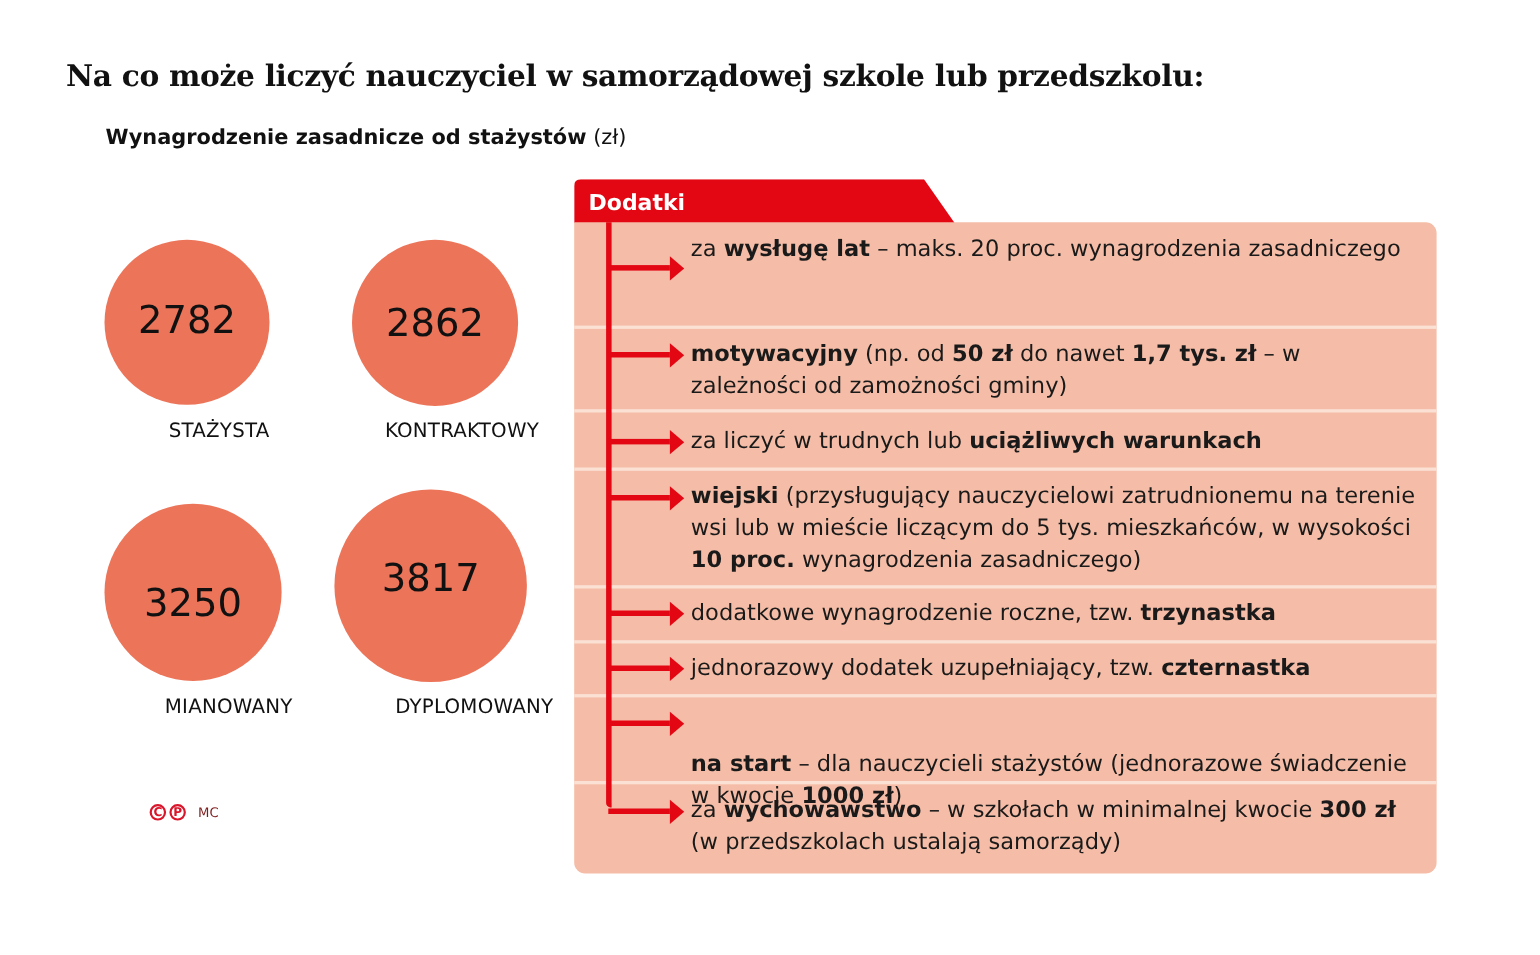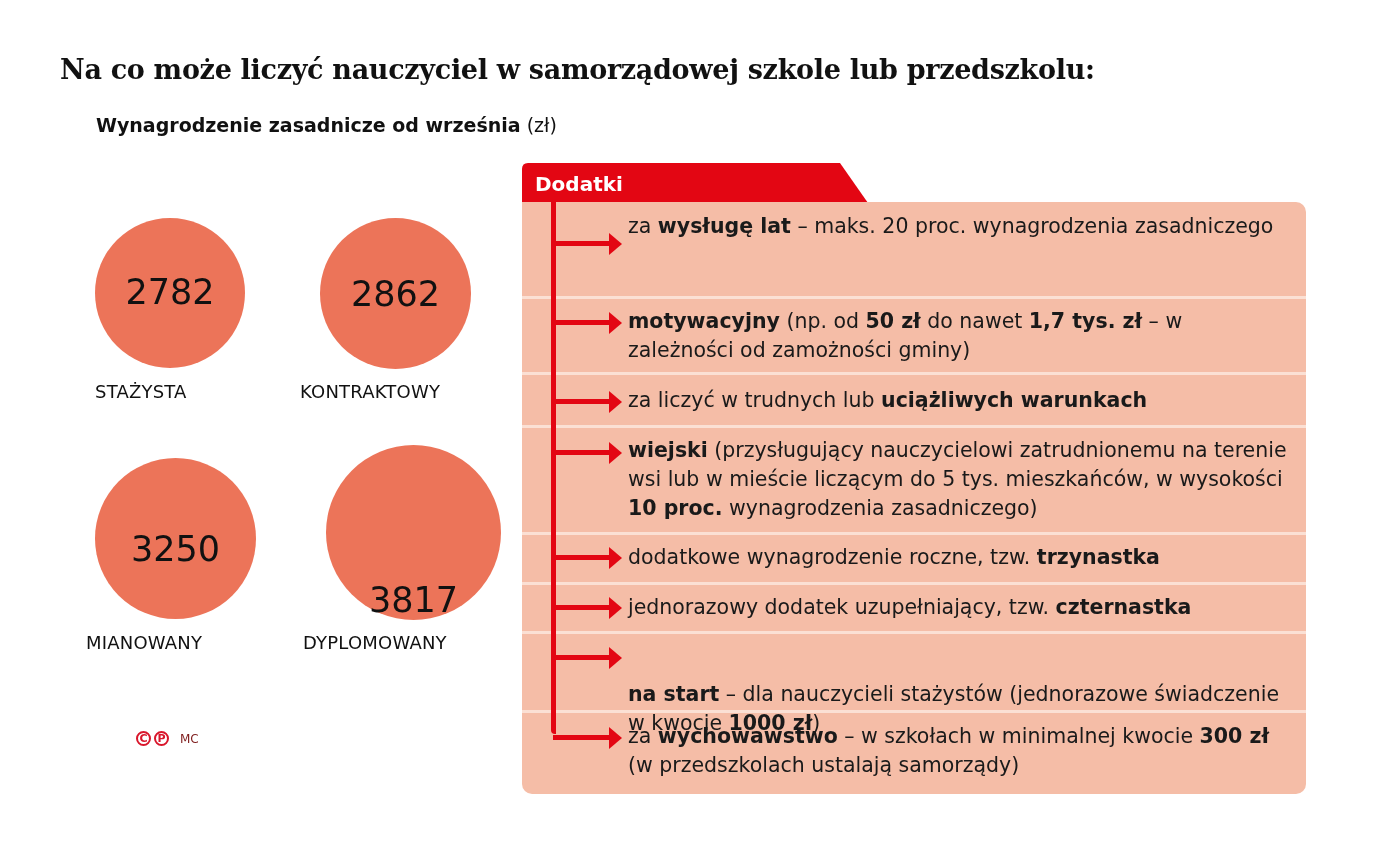--- a/index.html
+++ b/index.html
@@ -4,21 +4,21 @@
 <style>
   html, body { margin: 0; padding: 0; background: #ffffff; }
   body { width: 1400px; height: 868px; position: relative; overflow: hidden; font-family: "DejaVu Sans", sans-serif; color: #111; }
   .title { position: absolute; left: 60px; top: 54px; font-family: "DejaVu Serif", serif; font-weight: bold; font-size: 27px; letter-spacing: -0.3px; color: #111; white-space: nowrap; }
   .subtitle { position: absolute; left: 96px; top: 114px; font-size: 19px; white-space: nowrap; }
   .subtitle b { font-weight: bold; }
   .subtitle .unit { font-weight: normal; }
 
   .circle { position: absolute; border-radius: 50%; background: #ec7459; display: flex; align-items: center; justify-content: center; font-family: "DejaVu Sans", sans-serif; color: #111; }
   .circle span { font-size: 35px; }
-  .clabel { position: absolute; font-size: 18px; text-align: left; white-space: nowrap; letter-spacing: 0.2px; }
+  .clabel { position: absolute; font-size: 18px; text-align: right; white-space: nowrap; letter-spacing: 0.2px; }
 
   .copyright { position: absolute; left: 136px; top: 731px; display: flex; align-items: center; gap: 3px; }
   .cp-ic { width: 15px; height: 15px; border: 2px solid #d9162b; border-radius: 50%; color: #d9162b; font-size: 11px; font-weight: bold; display: flex; align-items: center; justify-content: center; box-sizing: border-box; line-height: 1; }
   .cp-txt { font-size: 12px; margin-left: 8px; color: #7f1d1d; }
 
   .panel { position: absolute; left: 522px; top: 202px; width: 784px; height: 592px; background: #f5bda7; border-radius: 0 10px 10px 10px; }
   .tab { position: absolute; left: 522px; top: 163px; height: 40px; width: 346px; }
   .tab svg { position: absolute; left: 0; top: 0; }
   .tab-label { position: absolute; left: 13px; top: 9px; color: #fff; font-weight: bold; font-size: 20px; }
 
@@ -26,38 +26,38 @@
   .sep { position: absolute; left: 522px; width: 784px; height: 3px; background: #fbe0d4; }
   .branch { position: absolute; left: 553px; height: 5px; background: #e30613; width: 56px; }
   .arrowhead { position: absolute; width: 0; height: 0; border-top: 11px solid transparent; border-bottom: 11px solid transparent; border-left: 13px solid #e30613; }
   .txt { position: absolute; left: 628px; width: 665px; font-size: 20.5px; line-height: 29px; color: #1a1a1a; }
   .txt b { font-weight: bold; }
 </style>
 </head>
 <body>
 
 <div class="title">Na co może liczyć nauczyciel w samorządowej szkole lub przedszkolu:</div>
-<div class="subtitle"><b>Wynagrodzenie zasadnicze od września</b> <span class="unit">(zł)</span></div>
+<div class="subtitle"><b>Wynagrodzenie zasadnicze od stażystów</b> <span class="unit">(zł)</span></div>
 
 <div class="circle" style="left:95px; top:218px; width:150px; height:150px;">
   <span style="margin-top:-2px;">2782</span>
 </div>
 <div class="clabel" style="left:95px; width:150px; top:381px;">STAŻYSTA</div>
 
 <div class="circle" style="left:320px; top:218px; width:151px; height:151px;">
   <span>2862</span>
 </div>
 <div class="clabel" style="left:300px; width:190px; top:381px;">KONTRAKTOWY</div>
 
 <div class="circle" style="left:95px; top:458px; width:161px; height:161px;">
   <span style="margin-top:20px;">3250</span>
 </div>
 <div class="clabel" style="left:86px; width:180px; top:632px;">MIANOWANY</div>
 
-<div class="circle" style="left:326px; top:445px; width:175px; height:175px;align-items:flex-end;">
+<div class="circle" style="left:304px; top:445px; width:175px; height:175px;">
   <span style="margin-top:-14px;">3817</span>
 </div>
 <div class="clabel" style="left:303px; width:200px; top:632px;">DYPLOMOWANY</div>
 
 <div class="copyright">
   <span class="cp-ic">C</span>
   <span class="cp-ic">P</span>
   <span class="cp-txt">MC</span>
 </div>
 

